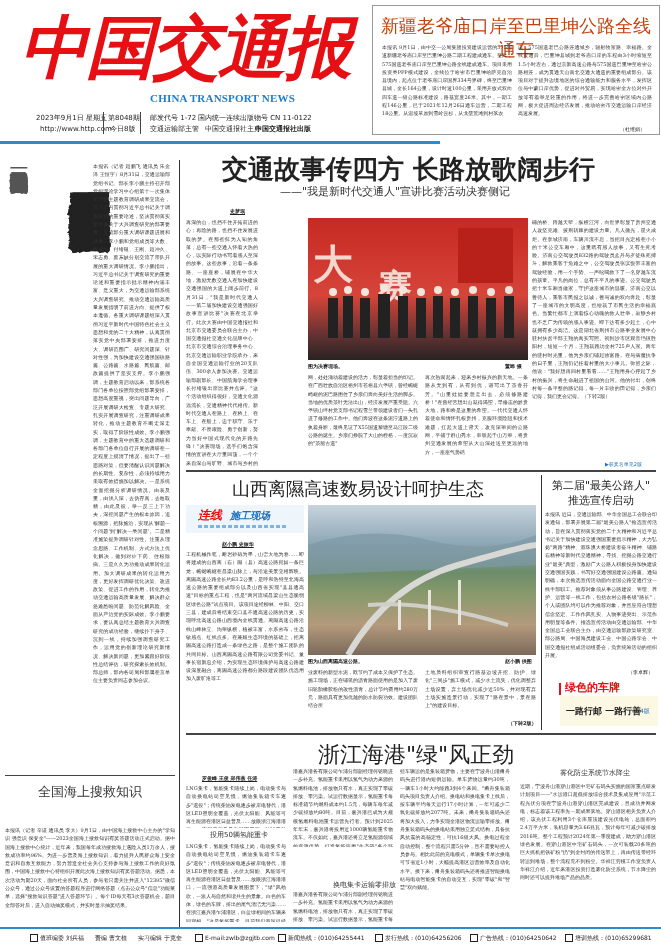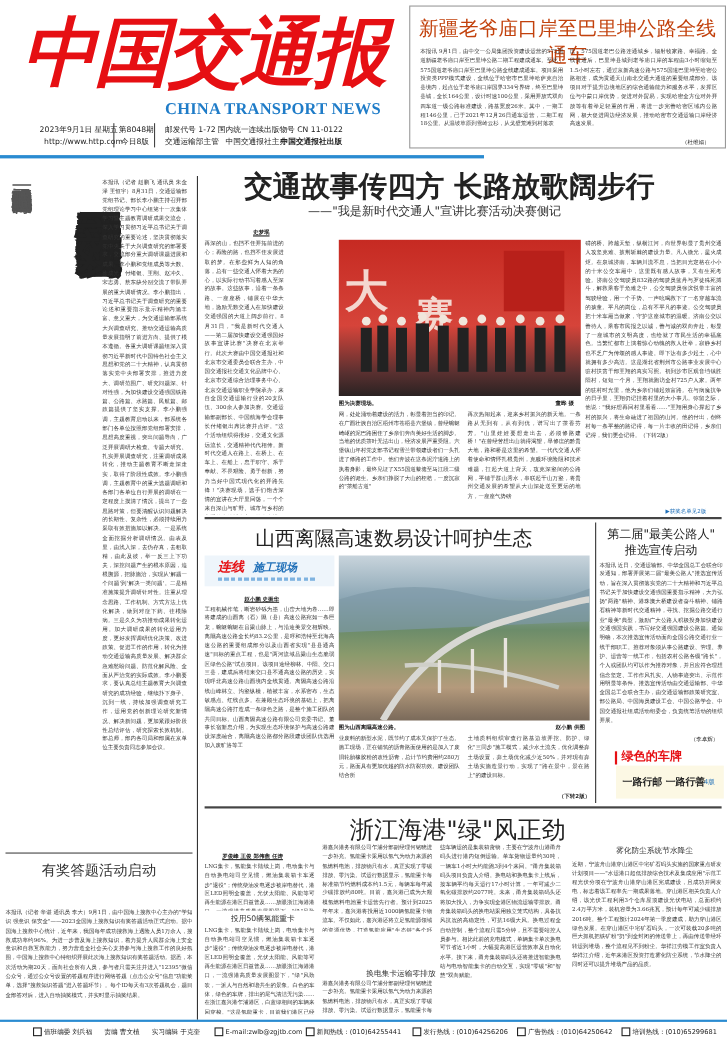--- a/index.html
+++ b/index.html
@@ -1,19 +1,19 @@
 <!DOCTYPE html>
 <html><head>
 <meta charset="utf-8">
 <style>
   html,body{margin:0;padding:0;background:#fff;}
   body{width:661px;height:951px;position:relative;overflow:hidden;font-family:"DejaVu Sans",sans-serif;color:#222;}
   .abs{position:absolute;}
   .masthead-logo{left:20px;top:8px;width:340px;height:80px;color:#e60f13;font-family:Liberation Serif, serif;font-weight:bold;font-size:68px;letter-spacing:-2px;line-height:80px;font-style:italic;}
-  .masthead-en{left:150px;top:92px;font-family:"Liberation Serif",serif;font-weight:bold;color:#1f7cc8;font-size:15px;letter-spacing:0.2px;text-align:right;}
+  .masthead-en{left:150px;top:92px;font-family:"Liberation Serif",serif;font-weight:bold;color:#1f7cc8;font-size:11px;letter-spacing:0.2px;text-align:right;}
   .meta{font-size:7px;color:#222;line-height:10px;}
   .vbar{width:1px;background:#444;}
   .blue-rule{left:0;top:141px;width:440px;height:3px;background:#2a8bd1;}
   .top-box{left:372px;top:5px;width:286px;height:128px;border:1px solid #999;}
   .top-title{left:380px;top:14px;width:272px;text-align:center;font-size:18px;color:#c2410c;font-family:"DejaVu Sans",sans-serif;}
   .col-text{font-size:5px;line-height:8.3px;color:#333;text-align:justify;overflow:hidden;font-family:"DejaVu Serif",serif;}
   .vtitle1{left:10px;top:158px;width:20px;font-size:19px;line-height:21px;color:#555;writing-mode:vertical-rl;}
   .vtitle2{left:32px;top:160px;width:80px;font-size:42px;line-height:44px;font-weight:bold;color:#222;writing-mode:vertical-rl;}
   .sep-v{width:1px;background:#333;}
   .sep-h{height:2px;background:#444;}
@@ -50,21 +50,21 @@
 <div class="abs col-text" style="left:518px;top:43px;width:134px;height:75px;">庄，575国道老巴公路连通城乡，辐射牧家路、幸福路。全线贯通后，巴里坤县城到老爷庙口岸的车程由3小时缩短至1.5小时左右，通过京新高速公路与575国道巴里坤至哈密公路相连，成为贯通天山南北交通大通道的重要组成部分。该项目对于提升边境地区的综合通输能力和服务水平，发挥区位与中蒙口岸优势，促进对外贸易，实现哈密全方位对外开放等有着举足轻重的作用，将进一步完善哈密区域内公路网，极大促进周边经济发展，推动哈密市交通运输口岸经济高速发展。</div>
 <div class="abs" style="left:620px;top:126px;font-size:5px;">（杜维娟）</div>
 
 <div class="abs vtitle1" style="height:440px;">李小鹏在部党组理论学习中心组第十一次集体学习暨主题教育调研成果交流会上强调</div>
 <div class="abs vtitle2" style="height:600px;">加快建立健全制度持续深入开展调查研究 系统总结成效进一步提高调研质量和实效</div>
 <div class="abs col-text" style="left:93px;top:162px;width:77px;height:592px;">本报讯（记者 赵鹏飞 通讯员 朱金泽 王恒宇）8月31日，交通运输部党组书记、部长李小鹏主持召开部党组理论学习中心组第十一次集体学习暨主题教育调研成果交流会，深入学习贯彻习近平总书记关于调查研究的重要论述，坚决贯彻落实党中央关于大兴调查研究的部署要求，交流部分重大调研课题进展和成果。李小鹏和党组成员等大数、徐成光、付绪银、王刚、赵冲久、宋志勇、蔡东缺分别交流了带队开展的重大调研情况。李小鹏指出，习近平总书记关于调查研究的重要论述和重要指示批示精神内涵丰富、意义重大，为交通运输部系统大兴调查研究、推动交通运输高质量发展指明了前进方向、提供了根本遵循。各重大调研课题组深入贯彻习近平新时代中国特色社会主义思想和党的二十大精神，认真贯彻落实党中央部署安排，推进力度大、调研范围广、研究问题深、针对性强，为加快建设交通强国铁路篇、公路篇、水路篇、民航篇、邮政篇提供了坚实支撑。李小鹏强调，主题教育启动以来，部系统各部门各单位按照部党组部署安排，思想高度重视，突出问题导向，广泛开展调研大检查、专题大研究、扎实开展调查研究，注重调研成果转化，推动主题教育不断走深走实，取得了阶段性成效。李小鹏强调，主题教育中的重大选题调研和各部门各单位自行开展的调研在一定程度上摸清了情况，提出了一些思路对策，但要清醒认识问题解决的长期性、复杂性，必须持续用力采取有效措施加以解决。一是系统全面挖掘分析调研情况。由表及里，由浅入深，去伪存真，去粗取精，由此及彼，举一反三上下功夫，深挖问题产生的根本原因，追根溯源，把脉施治，实现从'解题一个问题'到'解决一类问题'。二是精准施策提升调研针对性。注重从理念思路、工作机制、方式方法上优化解决，做到对症下药、往根除病。三是久久为功推动成果转化运用。加大调研成果的转化运用力度，更好发挥调研优化决策、改进政策、促进工作的作用，转化为推动交通运输高质量发展、解决群众急难愁盼问题、防范化解风险、全面从严治党的实际成效。李小鹏要求，要认真总结主题教育大兴调查研究的成功经验，继续扑下身子、沉到一线，持续加强调查研究工作，运用党的创新理论研究新情况、解决新问题，更加紧跟好阶段性总结评估，研究探索长效机制。部总师，部内各司局和部属在京单位主要负责同志参加会议。</div>
 <div class="abs sep-h" style="left:5px;top:775px;width:170px;height:1px;"></div>
 <div class="abs sep-v" style="left:179px;top:160px;height:770px;"></div>
 
 <div class="abs" style="left:5px;top:783px;width:170px;text-align:center;font-size:13px;line-height:17px;color:#333;">
-  <div>有奖答题活动启动</div>
+  <div>全国海上搜救知识</div>
 </div>
 <div class="abs col-text" style="left:5px;top:826px;width:170px;height:96px;">本报讯（记者 辛谌 通讯员 李大）9月1日，由中国海上搜救中心主办的"学知识 强意识 保安全"——2023全国海上搜救知识有奖答题活动正式启动。据中国海上搜救中心统计，近年来，我国每年成功搜救海上遇险人员1万余人，搜救成功率约96%。为进一步普及海上搜救知识，着力提升人民群众海上安全意识和自救互救能力，努力营造全社会关心支持参与海上搜救工作的良好氛围，中国海上搜救中心特组织开展此次海上搜救知识有奖答题活动。据悉，本次活动为期20天，面向社会所有人员，参与者只需关注并进入"12395"微信公众号，通过公众号设置的答题程序进行网络答题（点击公众号"信息"功能菜单，选择"搜救知识答题"进入答题环节）。每个ID每天有3次答题机会，题目全部答对后，进入自动抽奖模式，并实时显示抽奖结果。</div>
 
 <div class="abs headline" style="left:222px;top:152px;width:420px;text-align:left;font-size:26px;font-weight:bold;">交通故事传四方  长路放歌阔步行</div>
 <div class="abs" style="left:280px;top:184px;font-size:11px;color:#333;">——"我是新时代交通人"宣讲比赛活动决赛侧记</div>
 <div class="abs" style="left:230px;top:208px;font-size:5px;text-decoration:underline;font-weight:bold;">史梦珉</div>
 <div class="abs col-text" style="left:186px;top:218px;width:72px;height:250px;">再深的山，也挡不住开拓前进的心；再险的路，也挡不住发展进取的梦。在那些鲜为人知的角落，总有一些交通人怀着大热的心，以实际行动书写着感人至深的故事。这些故事，沿着一条条路、一座座桥，铺展在中华大地，激励无数交通人在加快建设交通强国的大道上阔步前行。8月31日，"我是新时代交通人——第二届加快建设交通强国好故事宣讲比赛"决赛在北京举行。此次大赛由中国交通报社和北京市交通委员会联合主办，中国交通报社交通文化品牌中心、北京市交通综合治理事务中心、北京交通运输职业学院承办，来自全国交通运输行业的20支队伍、300余人参加决赛。交通运输部副部长、中国航海学会理事长付绪银出席比赛并点评。"这个活动组织得很好，交通文化源远流长，交通精神代代相传。新时代交通人在路上、在桥上、在车上、在船上，忠于职守、乐于奉献、不畏艰险、勇于创新，努力当好中国式现代化的开路先锋！"决赛现场，选手们饱含深情的宣讲在大厅里回荡，一个个来自深山与旷野、城市与乡村的交通故事震撼人心、催人奋进。透过他们的故事，仿佛看到了交通人寂寞深山筑通途，千山万壑架飞桥，也看到了公交车司机危机时刻挺身而出、驻村干部不舍昼夜助农扶贫……日益密密的综合立体交通</div>
 
 <div class="abs photo" style="left:308px;top:218px;width:220px;height:142px;background:linear-gradient(180deg,#c62a22 0%,#d6443a 55%,#5a3030 85%,#2a2222 100%);">
   <svg width="220" height="142" viewBox="0 0 220 142">

